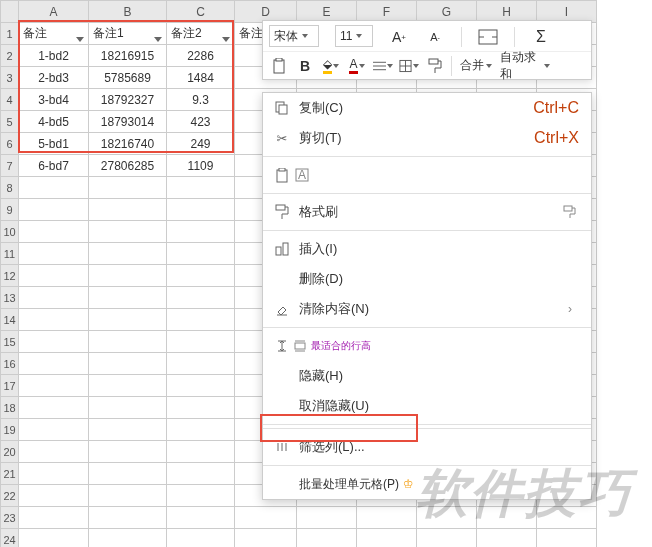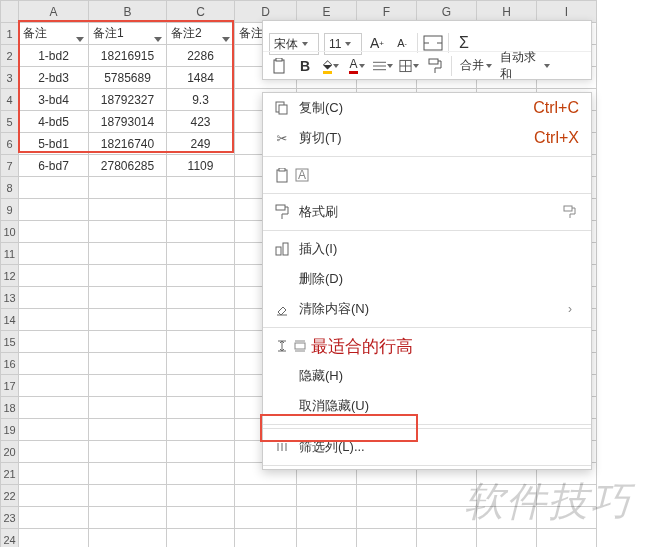--- a/index.html
+++ b/index.html
@@ -11,37 +11,37 @@
 .sheet .colh{height:20px;font-size:12px}
 .cA{width:70px}.cB{width:78px}.cC{width:68px}.cD{width:62px}.cE{width:60px}.cF{width:60px}.cG{width:60px}.cH{width:60px}.cI{width:60px}
 .cell{text-align:right;padding:0 4px}
 .cellL{text-align:left;padding:0 4px}
 .hdr{background:#fff;display:flex;align-items:flex-end;justify-content:space-between;padding:0 4px}
 .hdr .drop{width:0;height:0;border-left:4px solid transparent;border-right:4px solid transparent;border-top:5px solid #666}
 .redbox{position:absolute;border:2px solid #e74c3c;pointer-events:none}
 .rb1{top:20px;left:18px;width:216px;height:133px}
 .rb2{top:414px;left:260px;width:158px;height:28px}
 .toolbar{position:absolute;top:20px;left:262px;width:330px;height:60px;background:#fff;border:1px solid #ccc;box-shadow:0 2px 8px rgba(0,0,0,.15);display:flex;flex-direction:column}
-.tb-row1{display:flex;align-items:flex-start;height:30px;padding:12px 6px;gap:5px}
+.tb-row1{display:flex;align-items:flex-end;height:30px;padding:4px 6px;gap:16px}
 .tb-row2{display:flex;align-items:center;height:30px;padding:0 6px;gap:6px;border-top:1px solid #eee}
 .tb-sel{border:1px solid #ccc;height:22px;display:flex;align-items:center;padding:0 4px;gap:3px}
 .tb-sel.font{width:50px}
 .tb-sel.size{width:38px}
 .sep{width:1px;height:20px;background:#ddd}
 .tbi{width:20px;height:20px;display:flex;align-items:center;justify-content:center;font-size:13px}
 .tbi.big{width:36px;font-size:10px;gap:1px}
 .dd{width:0;height:0;border-left:3px solid transparent;border-right:3px solid transparent;border-top:4px solid #666;margin-left:1px}
 .menu{position:absolute;top:92px;left:262px;width:330px;background:#fff;border:1px solid #ccc;box-shadow:0 3px 10px rgba(0,0,0,.2);padding:0 0}
 .mi{display:flex;align-items:center;height:30px;padding:0 12px 0 8px}
 .mi .ico{width:22px;display:flex;align-items:center;justify-content:center;color:#666;font-size:13px}
 .mi .lbl{flex:1;padding-left:6px;font-size:13px;color:#333}
 .mi .sc{color:#c2410c;font-size:16px}
 .mi .ric{width:18px;display:flex;align-items:center;justify-content:center;color:#888}
 .msep{height:1px;background:#e0e0e0;margin:3px 0}
-.watermark{position:absolute;bottom:18px;right:20px;font-size:40px;color:rgba(0,0,0,.18);font-weight:normal;letter-spacing:2px;font-style:italic}
+.watermark{position:absolute;bottom:18px;right:20px;font-size:52px;color:rgba(0,0,0,.18);font-weight:bold;letter-spacing:2px;font-style:italic}
 svg{display:block}
 </style>
 </head>
 <body>
 
 <table class="sheet">
 <tbody>
       <tr>
   <th class="rowh"></th>
   <th class="colh cA">A</th>
@@ -520,21 +520,21 @@
           <line x1="7" y1="2" x2="7" y2="12" stroke="#666"></line>
           <path d="M5 4 L7 2 L9 4 M5 10 L7 12 L9 10" fill="none" stroke="#666"></path>
         </svg>
       </span>
     <span class="ric" style="width:auto;gap:4px">
         <svg width="14" height="14" viewBox="0 0 14 14">
           <rect x="2" y="4" width="10" height="6" fill="none" stroke="#888"></rect>
           <line x1="2" y1="2" x2="12" y2="2" stroke="#888"></line>
           <line x1="2" y1="12" x2="12" y2="12" stroke="#888"></line>
         </svg>
-        <span style="color:#b91c1c;font-size:17px">最适合的行高</span>
+        <span style="color:#a21caf;font-size:10px">最适合的行高</span>
       </span>
   </div>
   <div class="mi">
     <span class="ico"></span>
     <span class="lbl">隐藏(H)</span>
   </div>
   <div class="mi">
     <span class="ico"></span>
     <span class="lbl">取消隐藏(U)</span>
   </div>
@@ -544,17 +544,21 @@
     <span class="ico">
         <svg width="14" height="14" viewBox="0 0 14 14">
           <line x1="3" y1="3" x2="3" y2="11" stroke="#666"></line>
           <line x1="7" y1="3" x2="7" y2="11" stroke="#666"></line>
           <line x1="11" y1="3" x2="11" y2="11" stroke="#666"></line>
         </svg>
       </span>
     <span class="lbl">筛选列(L)...</span>
   </div>
   <div class="msep"></div>
+  <div class="mi">
+    <span class="ico"></span>
+    <span class="lbl"><span>批量处理单元格(P)</span> <span style="color:#f5a623">♔</span></span>
+  </div>
 </div>
 
 <div class="redbox rb2"></div>
 
 <div class="watermark">软件技巧</div>
 
 </body></html>

